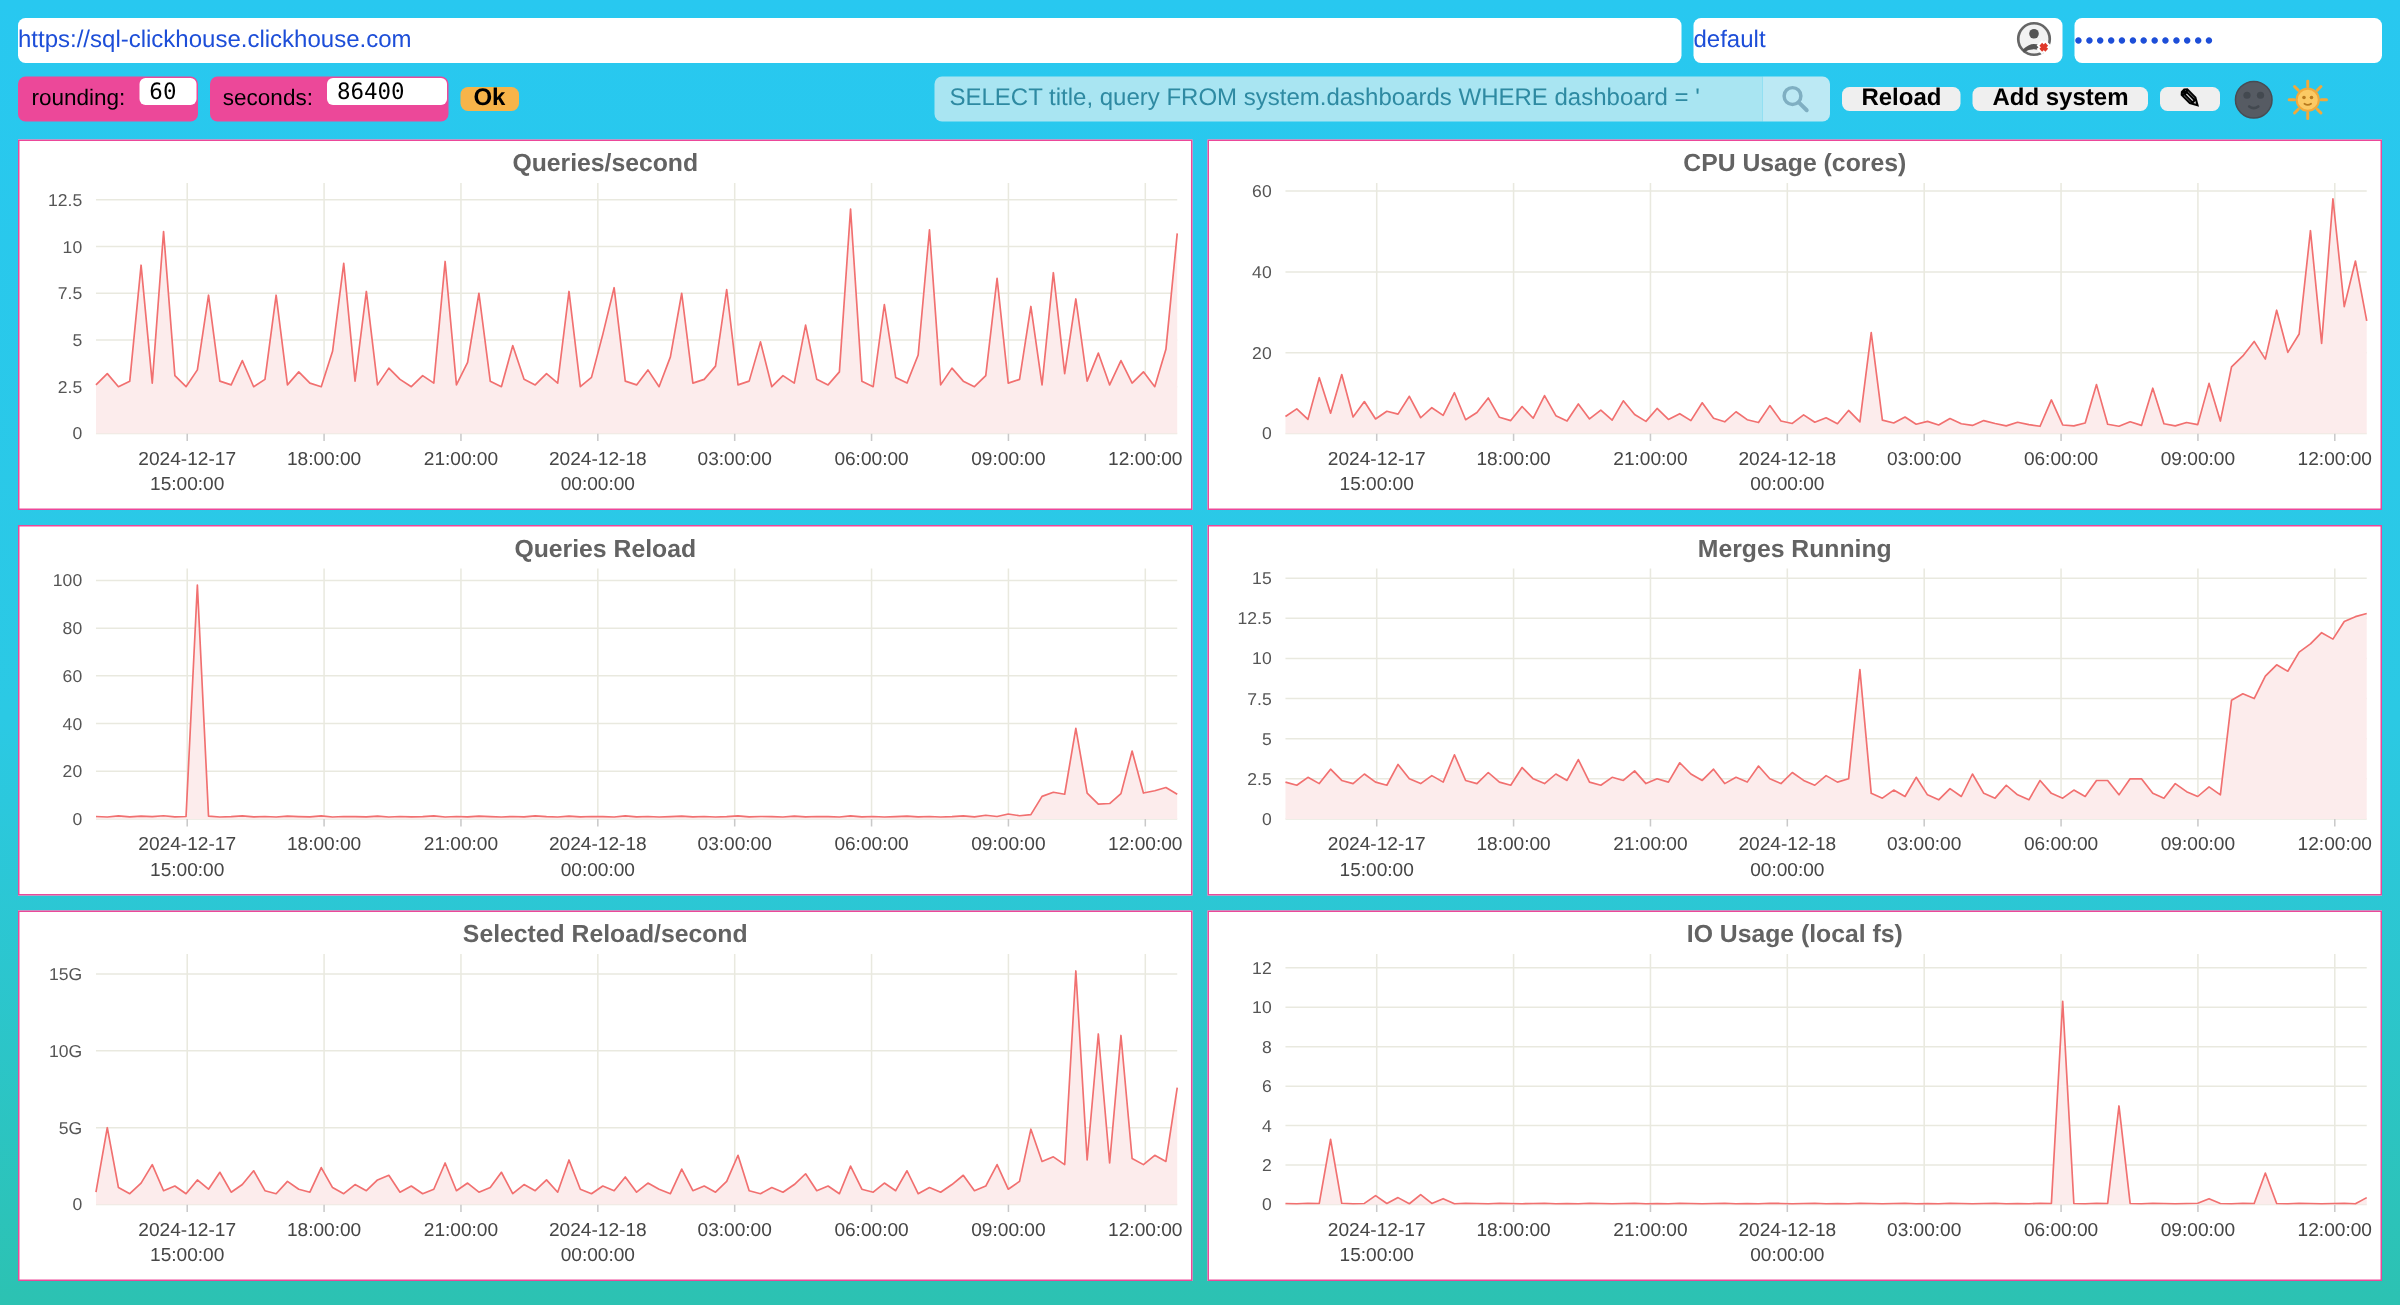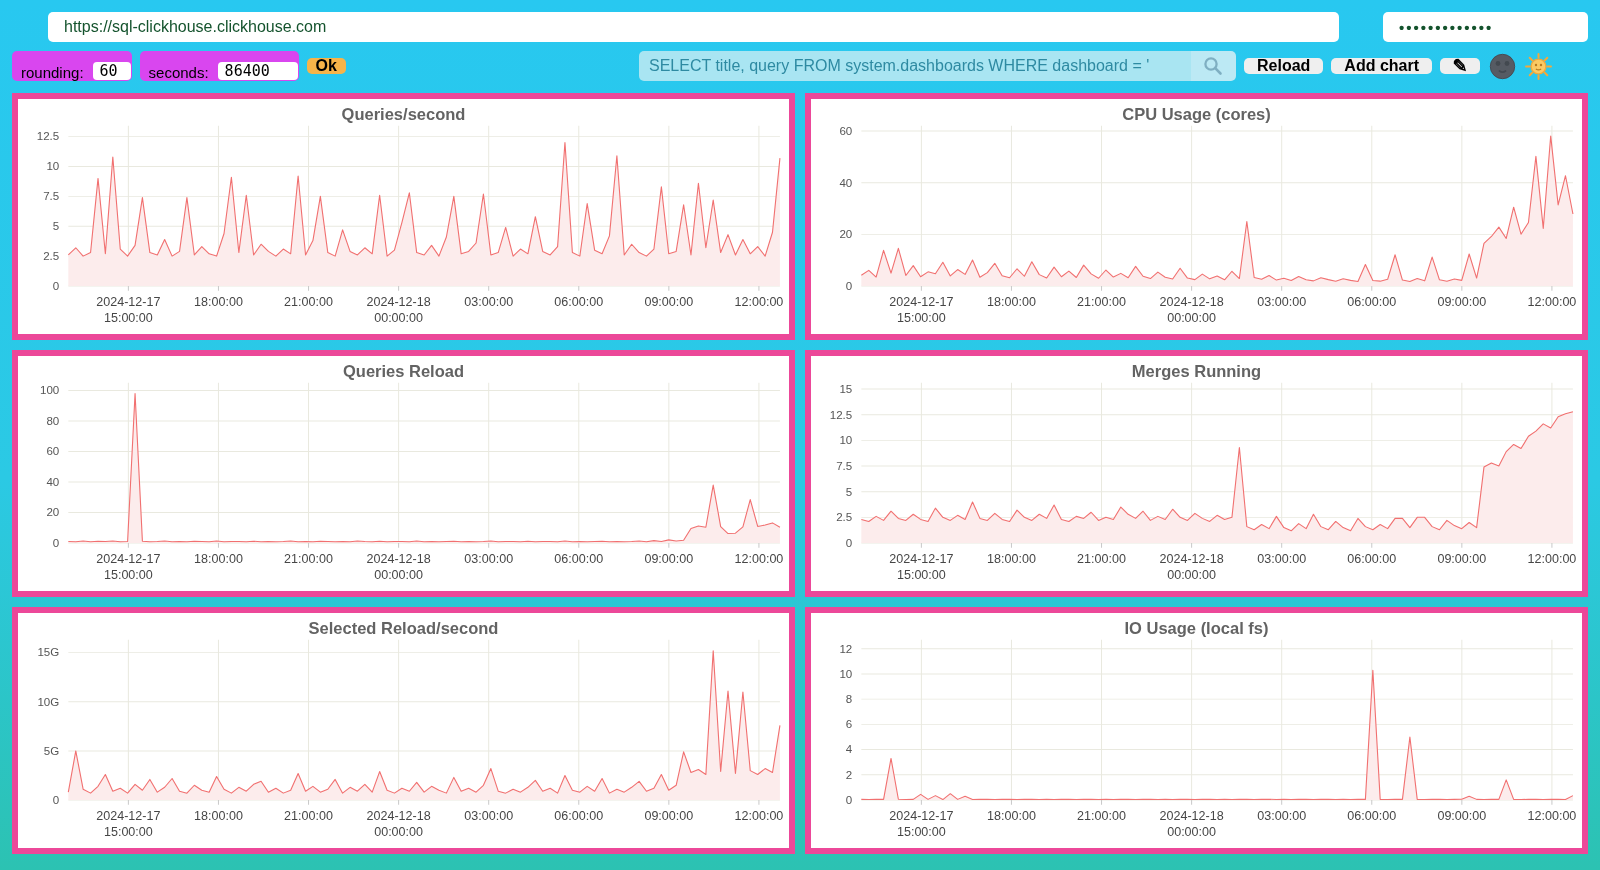--- a/index.html
+++ b/index.html
@@ -9,29 +9,29 @@
     background: linear-gradient(180deg, #28c8f0 0%, #2bc9e4 55%, #2cc2b2 100%);
     padding: 12px;
     overflow: hidden;
   }
   
   .row1 { display: flex; gap: 8px; height: 30px; margin-bottom: 9px; }
   .row2 { display: flex; gap: 8px; height: 30px; margin-bottom: 12px; align-items: center; }
   input { border: none; outline: none; font-family: "Liberation Sans", sans-serif; }
   .txt-input {
     height: 30px; border-radius: 5px; background: #ffffff;
-    font-size: 16px; color: #14532d; padding: 0 16px; margin-left: 36px;
+    font-size: 16px; color: #1d4ed8; padding: 0 0;
   }
   .url-input { flex: 1; }
   .user-wrap { position: relative; width: 246px; }
   .user-wrap input { width: 100%; }
   .user-badge { position: absolute; right: 5px; top: 2px; width: 26px; height: 26px; }
   .pass-input { width: 205px; font-weight: bold; letter-spacing: 2px; font-size: 15px; }
   .field-group {
-    display: inline-flex; align-items: flex-end; background: #d946ef;
+    display: inline-flex; align-items: flex-start; background: #ec4899;
     border-radius: 5px; overflow: hidden; height: 30px;
   }
   .field-group .lbl { font-size: 15px; color: #000; padding: 6px 8px 0 9px; }
   .field-group input {
     background: #fff; font-family: "DejaVu Sans Mono", monospace;
     font-size: 15px; padding: 0 7px; border-radius: 4px; margin: 1px;
   }
   .rounding-val { width: 38px; }
   .seconds-val { width: 80px; }
   .btn {
@@ -52,34 +52,44 @@
   }
   .icon-btn { width: 40px; padding: 0; font-size: 18px; }
   .emoji-btn { background: transparent; padding: 0; width: 28px; }
   .sun-margin { margin-right: 36px; }
   
   .charts {
     display: grid; grid-template-columns: 1fr 1fr;
     grid-auto-rows: 247px; gap: 10px;
   }
   .chart-card {
-    position: relative; background: #ffffff; border: 6px solid #ec4899;
+    position: relative; background: #ffffff; border: 1px solid #ec4899;
     overflow: hidden;
   }
   .chart-title {
     position: absolute; top: 6px; left: 0; width: 100%; text-align: center;
     font-size: 16.5px; font-weight: bold; color: #636363; z-index: 2;
   }
   .chart-card svg.plot { position: absolute; inset: 0; width: 100%; height: 100%; }
 </style>
 </head>
 <body>
 
 <div class="row1">
   <input class="txt-input url-input" value="https://sql-clickhouse.clickhouse.com" style="">
+  <div class="user-wrap">
+    <input class="txt-input" value="default" style="">
+    <svg class="user-badge" viewBox="0 0 26 26">
+      <circle cx="12" cy="12" r="10.5" fill="#f2f2f2" stroke="#666" stroke-width="1.8"></circle>
+      <circle cx="12" cy="8.5" r="3.2" fill="#555"></circle>
+      <path d="M4.5,19 Q12,11.5 19.5,19 L19,21 Q12,16.5 5,21 Z" fill="#555"></path>
+      <path d="M15.5 14.5 L21.5 20.5 M21.5 14.5 L15.5 20.5" stroke="#ffffff" stroke-width="5"></path>
+      <path d="M16.5 15.5 L20.5 19.5 M20.5 15.5 L16.5 19.5" stroke="#e0392b" stroke-width="2.6"></path>
+    </svg>
+  </div>
   <input class="txt-input pass-input" value="•••••••••••••" style="">
 </div>
 
 <div class="row2">
   <div class="field-group">
     <span class="lbl">rounding:</span>
     <input class="rounding-val" value="60" style="">
   </div>
   <div class="field-group">
     <span class="lbl">seconds:</span>
@@ -91,21 +101,21 @@
     <input class="query-input" value="SELECT title, query FROM system.dashboards WHERE dashboard = '" style="">
     <button class="search-btn">
       <svg width="22" height="22" viewBox="0 0 22 22">
         <circle cx="9" cy="9" r="5.6" fill="none" stroke="#7fafc2" stroke-width="2.3"></circle>
         <line x1="13.2" y1="13.2" x2="18.5" y2="18.5" stroke="#7fafc2" stroke-width="2.6" stroke-linecap="round"></line>
       </svg>
     </button>
   </div>
 
   <button class="btn">Reload</button>
-  <button class="btn">Add chart</button>
+  <button class="btn">Add system</button>
   <button class="btn icon-btn">
     <span>✎</span>
   </button>
 
   <button class="btn emoji-btn">
     <svg width="27" height="27" viewBox="0 0 27 27">
       <circle cx="13.5" cy="13.5" r="12.2" fill="#565b63"></circle>
       <circle cx="13.5" cy="13.5" r="12.2" fill="none" stroke="#474c54" stroke-width="1"></circle>
       <circle cx="9" cy="10.5" r="2.4" fill="#434950"></circle>
       <circle cx="18" cy="10.5" r="2.4" fill="#434950"></circle>

